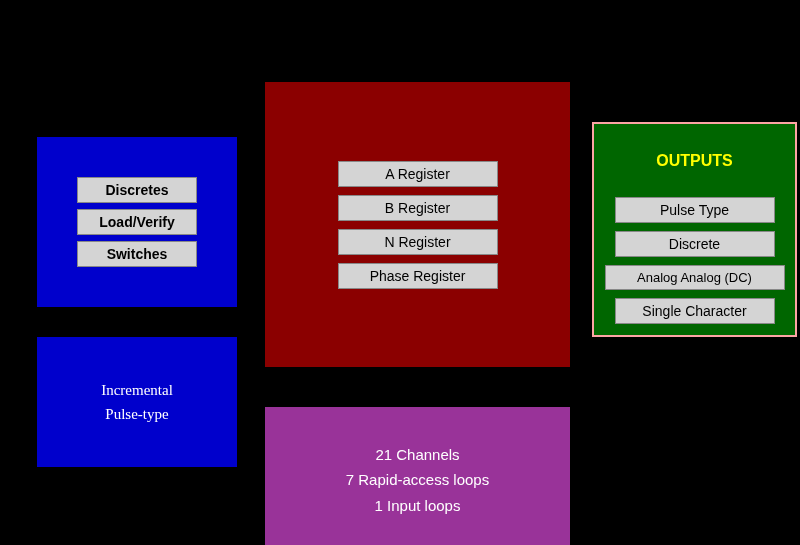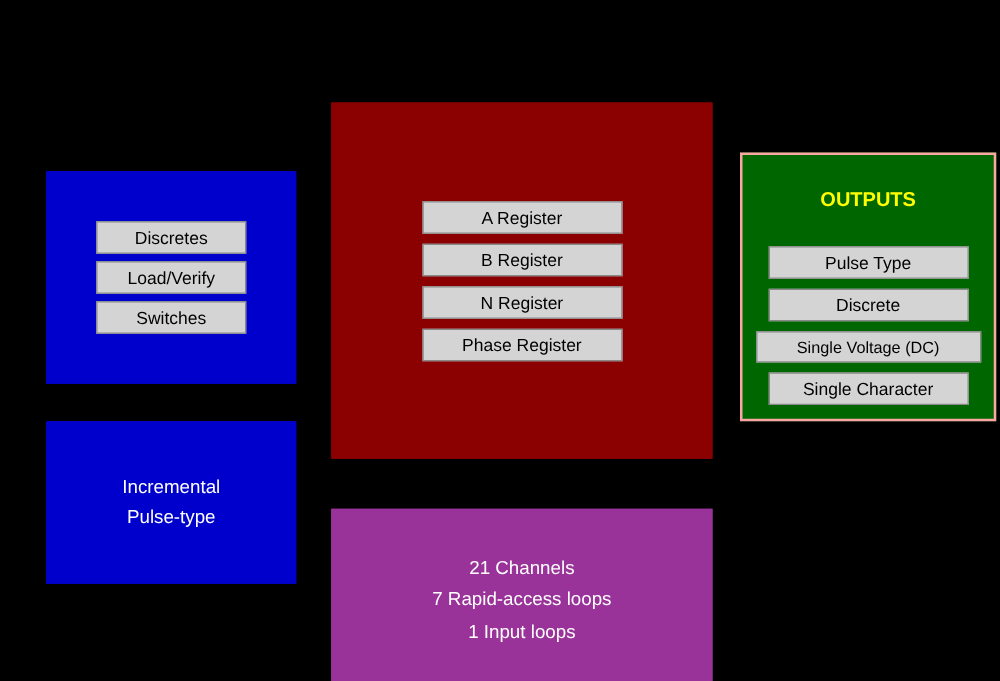--- a/index.html
+++ b/index.html
@@ -22,20 +22,21 @@
     
     .blue-box {
       background: #0000cc;
       border: 2px solid #0000cc;
       left: 20px;
       top: 120px;
       width: 200px;
       height: 170px;
       flex-direction: column;
       gap: 6px;
+      font-weight: bold;
     }
 
     
     .blue-box2 {
       background: #0000cc;
       border: 2px solid #0000cc;
       left: 20px;
       top: 320px;
       width: 200px;
       height: 130px;
@@ -102,20 +103,21 @@
       font-weight: bold;
       font-size: 16px;
       margin-bottom: 2px;
     }
 
     .blue-box2-text {
       color: #fff;
       font-size: 15px;
       text-align: center;
       line-height: 1.6;
+      font-family: Liberation Serif, serif;
     }
 
     .purple-text {
       color: #fff;
       font-size: 15px;
       text-align: center;
       line-height: 1.7;
     }
   </style>
 </head>
@@ -137,21 +139,21 @@
   <div class="inner-box inner-box-wide">A Register</div>
   <div class="inner-box inner-box-wide">B Register</div>
   <div class="inner-box inner-box-wide">N Register</div>
   <div class="inner-box inner-box-wide">Phase Register</div>
 </div>
 
 <div class="block green-box">
   <div class="outputs-title">OUTPUTS</div>
   <div class="inner-box inner-box-wide">Pulse Type</div>
   <div class="inner-box inner-box-wide">Discrete</div>
-  <div class="inner-box" style="min-width:180px;font-size:13px;">Single Voltage (DC)</div>
+  <div class="inner-box" style="min-width:180px;font-size:13px;">Analog Analog (DC)</div>
   <div class="inner-box inner-box-wide">Single Character</div>
 </div>
 
 <div class="block purple-box">
   <div class="purple-text">
     <span>21 Channels</span><br>
     <span>7 Rapid-access loops</span><br>
     <span>1 Input loops</span>
   </div>
 </div>

